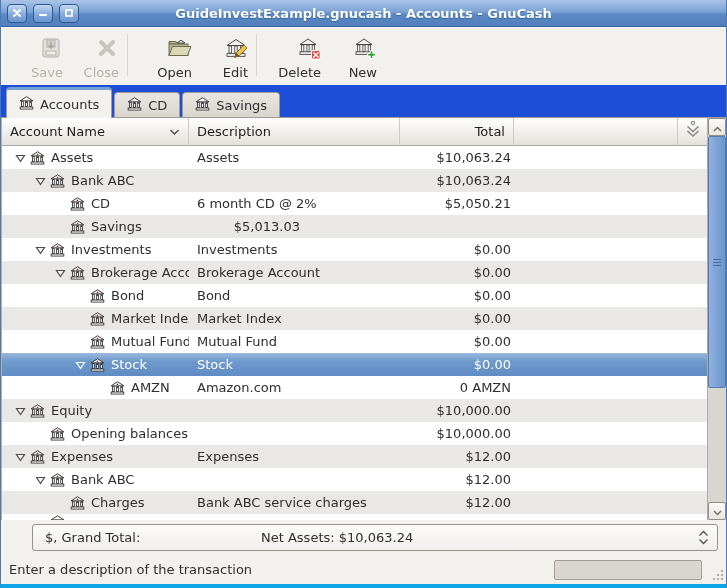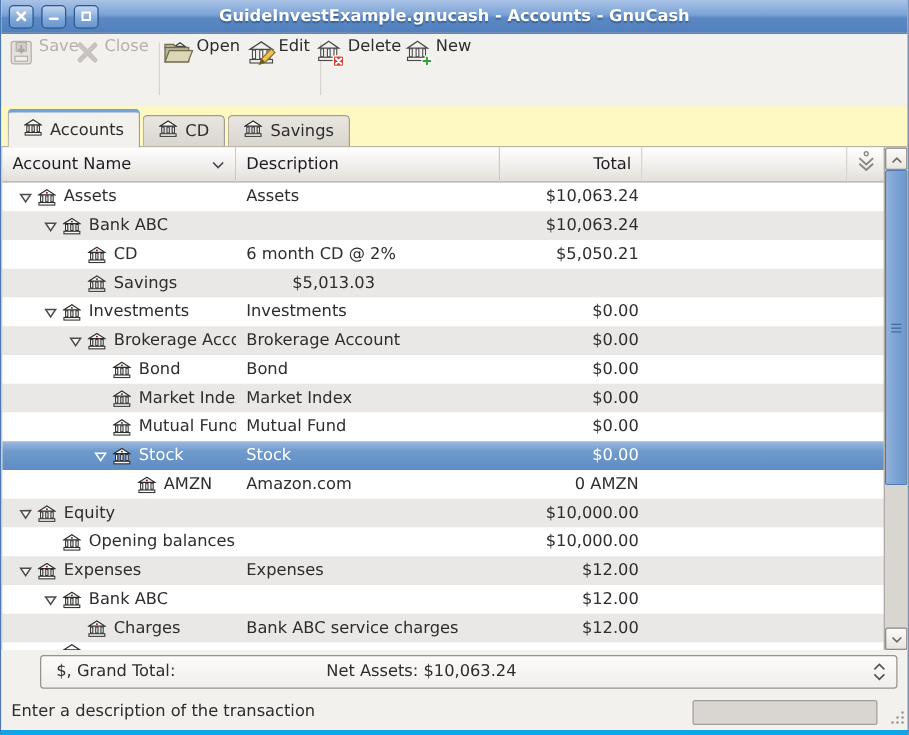--- a/index.html
+++ b/index.html
@@ -13,28 +13,28 @@
   .titlebar{ height:27px; background:linear-gradient(#a9c3e6 0%, #7ca3d6 45%, #5c89c4 55%, #5080bd 100%);
     display:flex; align-items:center; position:relative; border-bottom:1px solid #39659f;}
   .win-btn{ width:20px; height:19px; margin-left:6px; border-radius:4px; border:1px solid #2d5a93;
     background:linear-gradient(#c2d7ef,#7fa8da 60%,#6b97cf); display:flex; align-items:center; justify-content:center;}
   .win-btn svg{ display:block; }
   .title-text{ position:absolute; left:0; right:0; text-align:center; color:#fff; font-weight:bold;
     text-shadow:0 1px 1px #3a6291; font-size:13px; pointer-events:none;}
 
   
   .toolbar{ height:58px; display:flex; align-items:center; padding:2px 6px 4px 6px; background:#f3f1ee;}
-  .tb-btn{ width:56px; height:50px; display:flex; flex-direction:row; align-items:flex-start; justify-content:flex-end;
+  .tb-btn{ width:56px; height:50px; display:flex; flex-direction:column; align-items:flex-end; justify-content:flex-end;
     gap:2px; border:none; background:transparent; border-radius:3px;}
   .tb-btn .lbl{ font-size:13px; color:#2e2e2e; line-height:15px;}
   .tb-btn.disabled .lbl{ color:#b5b1ac; }
   .tb-sep{ width:1px; height:42px; background:#d8d4cf; margin:0 8px; }
 
   
-  .tabbar{ height:33px; display:flex; align-items:flex-end; padding-left:5px; background:#fef9c3;
+  .tabbar{ height:33px; display:flex; align-items:flex-end; padding-left:5px; background:#1d4ed8;
     border-bottom:1px solid #a29c95; position:relative;}
   .tab{ display:flex; align-items:center; gap:6px; padding:0 12px; border:1px solid #a29c95; border-bottom:none;
     border-radius:4px 4px 0 0; height:25px; background:linear-gradient(#e9e6e1,#d9d5cf); margin-right:2px; position:relative;}
   .tab.active{ height:31px; background:#f3f1ee; border-top:3px solid #76a1d4; margin-bottom:-1px; z-index:2;}
   .tab .tlabel{ font-size:13px; }
 
   
   .treeview{ height:402px; position:relative; background:#fff; border-left:1px solid #b6b1ab; }
   .thead{ height:28px; display:flex; width:706px; }
   .hcell{ background:linear-gradient(#ffffff,#efedea 60%,#e3e0db); border-right:1px solid #cdc9c3;

